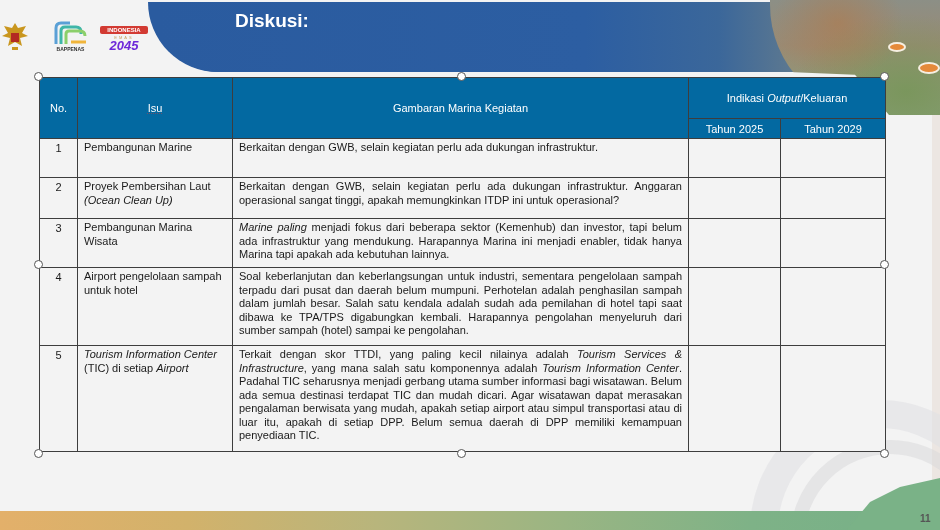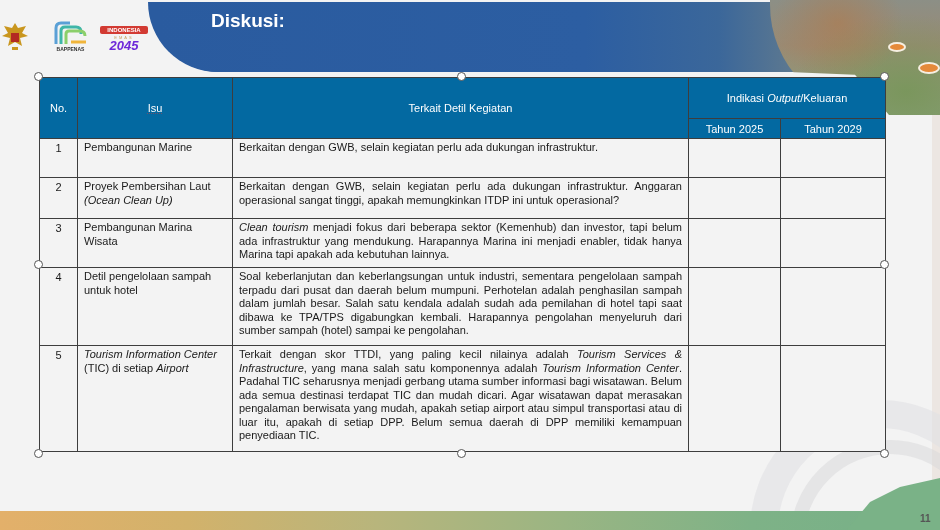--- a/index.html
+++ b/index.html
@@ -28,21 +28,21 @@
       background:
         radial-gradient(ellipse at 40% 20%, rgba(180,120,70,0.55) 0%, rgba(160,120,80,0) 45%),
         radial-gradient(ellipse at 80% 80%, rgba(120,150,90,0.9) 0%, rgba(120,150,90,0) 60%),
         linear-gradient(180deg, #8c8f86 0%, #9a8a73 40%, #8aa07a 100%);
       border-radius: 0 0 0 110px;
       clip-path: polygon(0 0, 100% 0, 100% 100%, 70% 100%, 50% 65%, 0 62%);
     }
     .fish { position: absolute; width: 18px; height: 10px; border-radius: 50%; background: #e58a3a; border: 2px solid #f6efe2; }
 
     .title-wrap { position: absolute; left: 211px; top: 10px; color: #ffffff; font-weight: bold; }
-    .title-line1 { font-size: 19px; line-height: 22px; }
+    .title-line1 { font-size: 19px; line-height: 22px; margin-left: 24px; }
     .title-line2 { font-size: 19px; line-height: 24px; }
 
     
     .logo-garuda { position: absolute; left: 0; top: 20px; width: 30px; height: 34px; }
     .logo-bappenas { position: absolute; left: 48px; top: 20px; width: 45px; height: 38px; }
     .logo-bappenas-text { position: absolute; left: 0; top: 26px; width: 45px; font-size: 5px; font-weight: bold; text-align: center; color: #333; }
     .logo-indonesia { position: absolute; left: 98px; top: 26px; width: 52px; height: 28px; }
     .logo-indo-top { position: absolute; left: 2px; top: 0; width: 48px; height: 8px; background: #d23a32; color: #fff; font-size: 6px; font-weight: bold; text-align: center; line-height: 8px; border-radius: 2px; }
     .logo-indo-mid { position: absolute; left: 0; top: 9px; width: 52px; font-size: 4px; text-align: center; color: #c8a060; letter-spacing: 2px; }
     .logo-indo-year { position: absolute; left: 0; top: 12px; width: 52px; font-size: 13px; font-weight: bold; text-align: center; color: #6d28d9; font-style: italic; }
@@ -133,21 +133,21 @@
         <col style="width:38px">
         <col style="width:155px">
         <col style="width:456px">
         <col style="width:92px">
         <col style="width:105px">
       </colgroup>
       <thead>
         <tr style="height:41px;">
           <th rowspan="2">No.</th>
           <th rowspan="2"><span class="u">Isu</span></th>
-          <th rowspan="2"><span>Terkait Detil Kegiatan</span></th>
+          <th rowspan="2"><span>Gambaran Marina Kegiatan</span></th>
           <th colspan="2"><span>Indikasi </span><span class="i">Output</span><span>/Keluaran</span></th>
         </tr>
         <tr style="height:20px;">
           <th>Tahun 2025</th>
           <th>Tahun 2029</th>
         </tr>
       </thead>
       <tbody>
         <tr style="height:39px;">
           <td class="no">1</td>
@@ -159,27 +159,27 @@
         <tr style="height:41px;">
           <td class="no">2</td>
           <td><span>Proyek Pembersihan Laut</span><br><span class="i">(Ocean Clean Up)</span></td>
           <td class="desc">Berkaitan dengan GWB, selain kegiatan perlu ada dukungan infrastruktur. Anggaran operasional sangat tinggi, apakah memungkinkan ITDP ini untuk operasional?</td>
           <td></td>
           <td></td>
         </tr>
         <tr style="height:49px;">
           <td class="no">3</td>
           <td>Pembangunan Marina Wisata</td>
-          <td class="desc"><span class="i">Clean tourism</span><span> menjadi fokus dari beberapa sektor (Kemenhub) dan investor, tapi belum ada infrastruktur yang mendukung. Harapannya Marina ini menjadi enabler, tidak hanya Marina tapi apakah ada kebutuhan lainnya.</span></td>
+          <td class="desc"><span class="i">Marine paling</span><span> menjadi fokus dari beberapa sektor (Kemenhub) dan investor, tapi belum ada infrastruktur yang mendukung. Harapannya Marina ini menjadi enabler, tidak hanya Marina tapi apakah ada kebutuhan lainnya.</span></td>
           <td></td>
           <td></td>
         </tr>
         <tr style="height:78px;">
           <td class="no">4</td>
-          <td>Detil pengelolaan sampah untuk hotel</td>
+          <td>Airport pengelolaan sampah untuk hotel</td>
           <td class="desc">Soal keberlanjutan dan keberlangsungan untuk industri, sementara pengelolaan sampah terpadu dari pusat dan daerah belum mumpuni. Perhotelan adalah penghasilan sampah dalam jumlah besar. Salah satu kendala adalah sudah ada pemilahan di hotel tapi saat dibawa ke TPA/TPS digabungkan kembali. Harapannya pengolahan menyeluruh dari sumber sampah (hotel) sampai ke pengolahan.</td>
           <td></td>
           <td></td>
         </tr>
         <tr style="height:106px;">
           <td class="no">5</td>
           <td><span class="i">Tourism Information Center</span><span> (TIC) di setiap </span><span class="i">Airport</span></td>
           <td class="desc"><span>Terkait dengan skor TTDI, yang paling kecil nilainya adalah </span><span class="i">Tourism Services &amp; Infrastructure</span><span>, yang mana salah satu komponennya adalah </span><span class="i">Tourism Information Center</span><span>. Padahal TIC seharusnya menjadi gerbang utama sumber informasi bagi wisatawan. Belum ada semua destinasi terdapat TIC dan mudah dicari. Agar wisatawan dapat merasakan pengalaman berwisata yang mudah, apakah setiap airport atau simpul transportasi atau di luar itu, apakah di setiap DPP. Belum semua daerah di DPP memiliki kemampuan penyediaan TIC.</span></td>
           <td></td>
           <td></td>

